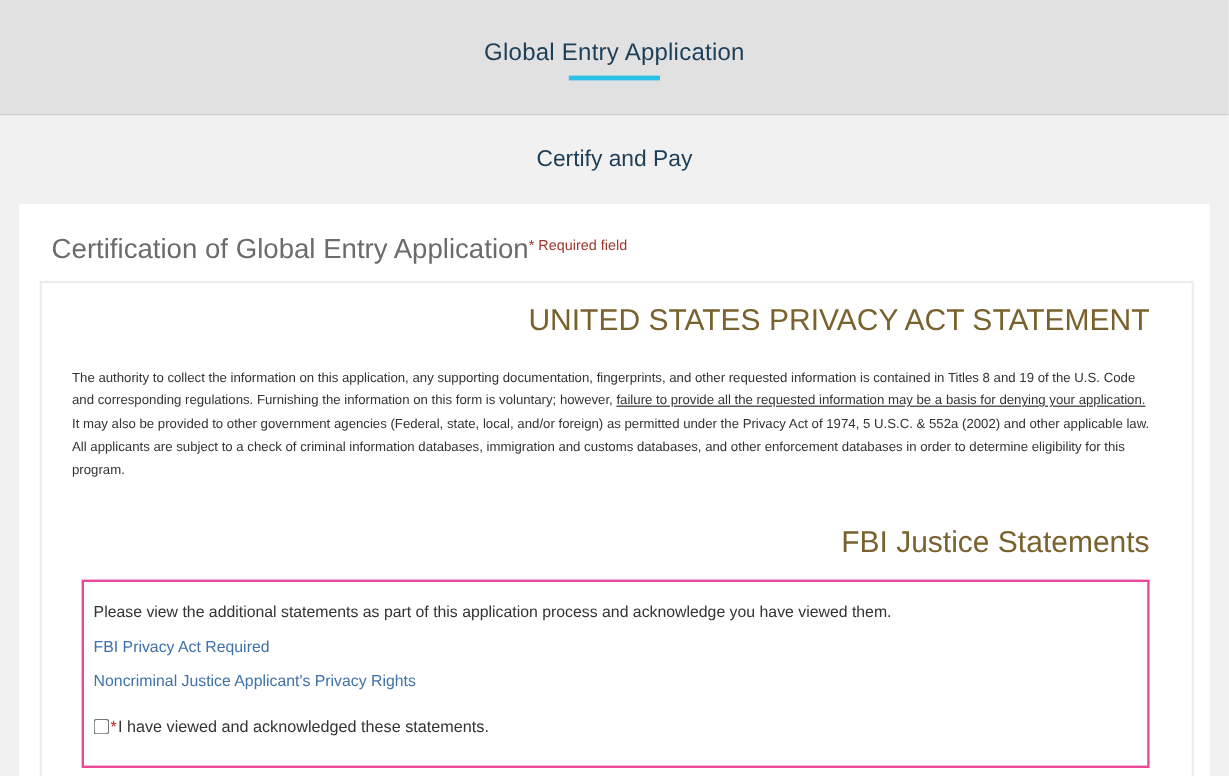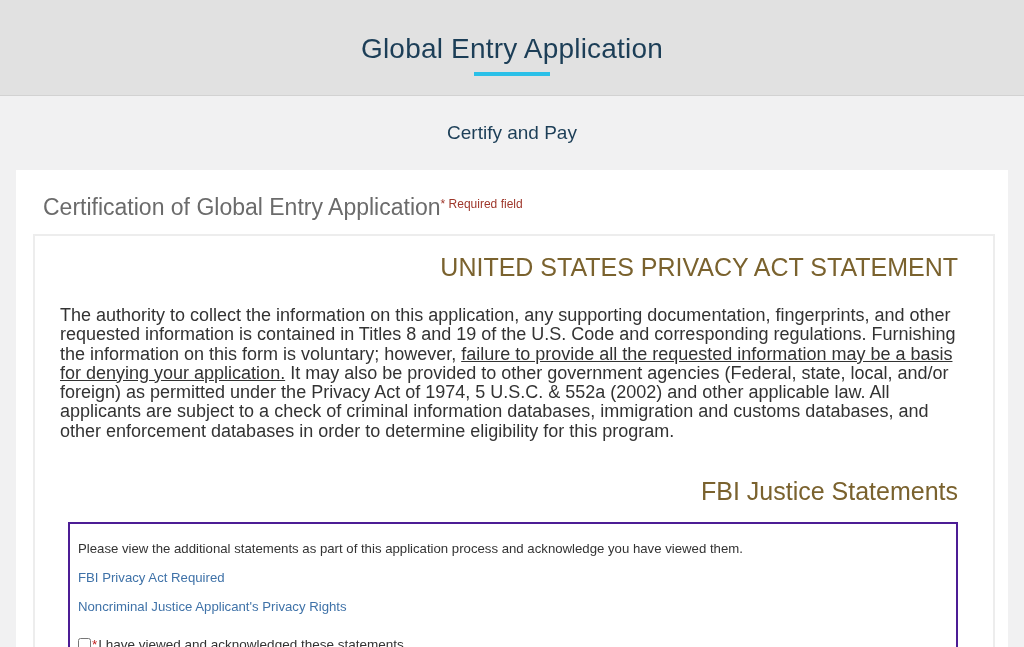--- a/index.html
+++ b/index.html
@@ -14,21 +14,21 @@
   .app-header {
     height: 96px;
     background: var(--header-bg, #e1e1e1);
     border-bottom: 1px solid #d2d2d2;
     display: flex;
     flex-direction: column;
     align-items: center;
     padding-top: 33px;
   }
   .app-title {
-    font-size: 28px;
+    font-size: 20px;
     font-weight: 400;
     color: var(--navy, #1c3e57);
     letter-spacing: 0.2px;
   }
   .title-underline {
     width: 76px;
     height: 4px;
     background: var(--accent-cyan, #2ac0e8);
     margin-top: 7px;
   }
@@ -78,30 +78,30 @@
     min-height: 420px;
   }
   .section-heading {
     font-size: 25px;
     font-weight: 400;
     color: var(--heading-olive, #7a622e);
     text-align: right;
   }
   .privacy-paragraph {
     margin-top: 24px;
-    font-size: 18px;
+    font-size: 11px;
     line-height: 19.3px;
     color: #333;
   }
   .privacy-paragraph .underlined { text-decoration: underline; }
   .fbi-heading { margin-top: 36px; }
 
   
   .inner-box {
-    border: 2px solid #4c1d95;
+    border: 2px solid #ec4899;
     background: #ffffff;
     margin: 16px 0 0 8px;
     padding: 17px 16px 25px 8px;
   }
   .instruction {
     font-size: 13.2px;
     color: #333;
   }
   .statement-link {
     display: block;

